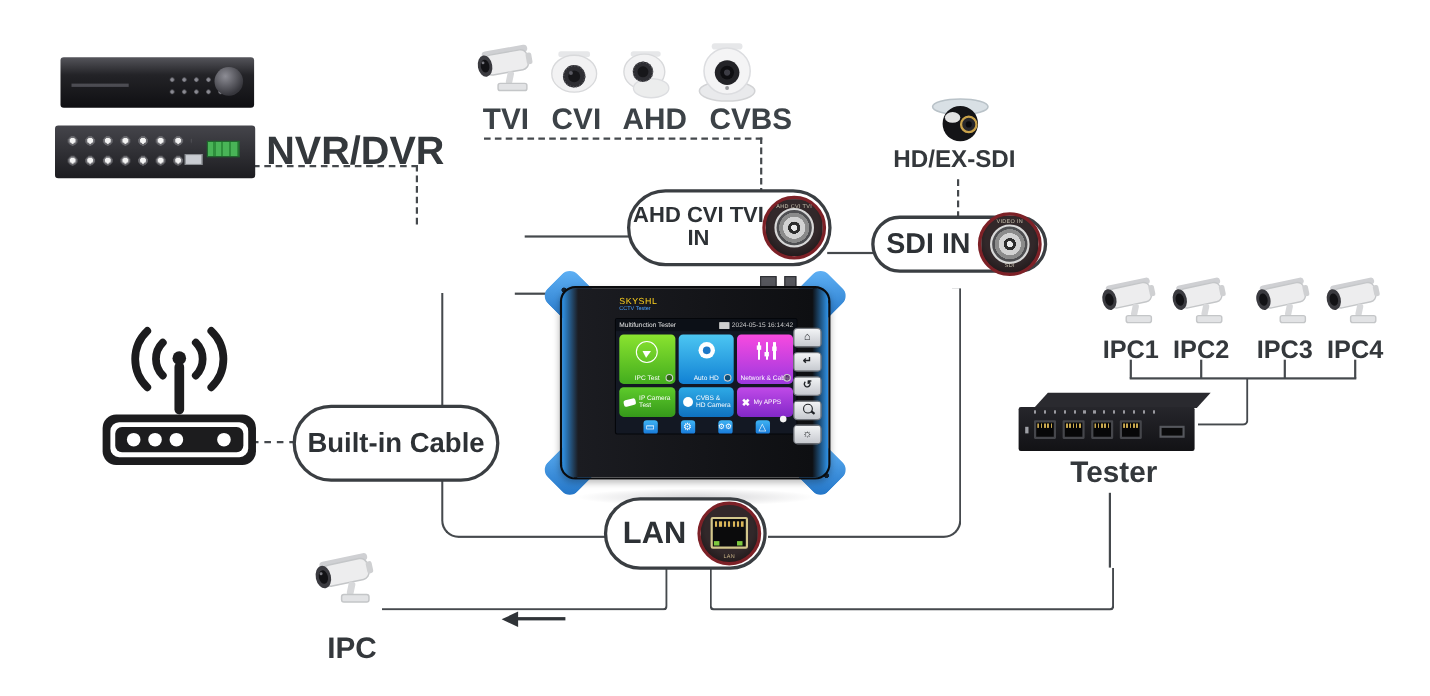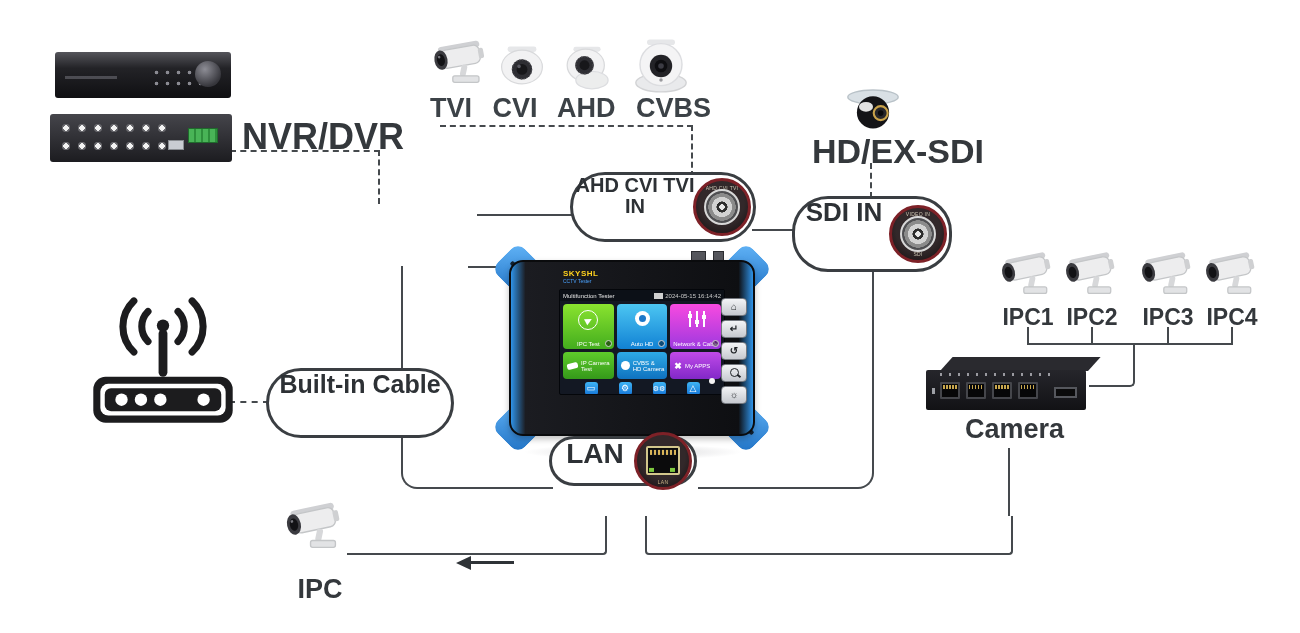--- a/index.html
+++ b/index.html
@@ -5,21 +5,21 @@
   html,body{margin:0;padding:0;background:#fff;}
   .stage{position:relative;width:1300px;height:633px;background:#fff;overflow:hidden;
          font-family:"Liberation Sans",sans-serif;color:#34383c;}
   
   .ln{position:absolute;border:0 solid #45494d;z-index:1;}
   .dash{border-style:dashed;}
   
   .biglabel{position:absolute;font-weight:bold;color:#34383c;z-index:4;white-space:nowrap;}
   
   .pill{position:absolute;background:#fff;border:3px solid #3a3e42;border-radius:36px;
-        display:flex;z-index:6;box-sizing:border-box;}
+        display:flex;align-items:center;z-index:6;box-sizing:border-box;}
   .pill .ptxt{flex:1;text-align:center;font-weight:bold;color:#2d3135;line-height:1.05;}
   .port{position:absolute;right:2px;top:50%;transform:translateY(-50%);width:58px;height:58px;
         border-radius:50%;background:radial-gradient(circle at 50% 42%,#32282a 0 55%,#120d0e 100%);
         border:3px solid #7d2127;box-sizing:border-box;z-index:2;}
   .pcap{position:absolute;width:100%;text-align:center;font-size:5px;color:#c8b387;letter-spacing:.3px;}
   .hdmi-plug{position:absolute;left:50%;top:20px;transform:translateX(-50%);width:30px;height:11px;
         background:linear-gradient(#ecc95e,#8f six);background:linear-gradient(#ecc95e,#96762c);
         clip-path:polygon(0 0,100% 0,86% 100%,14% 100%);border-radius:3px;}
   .bnc{position:absolute;left:50%;top:50%;transform:translate(-50%,-50%);width:32px;height:32px;border-radius:50%;
         background:radial-gradient(circle,#e9e9e9 0 12%,#2c2c2c 13% 24%,#d2d2d2 25% 44%,#8b8b8b 45% 60%,#4f4f52 61% 78%,#242426 79% 100%);
@@ -104,21 +104,21 @@
   .sidebtns{position:absolute;right:7px;top:36px;width:25px;z-index:4;}
   .sbtn{width:24px;height:16px;margin-bottom:4px;border-radius:4px;border:1px solid #73777e;
         background:linear-gradient(#f3f4f6,#c6c9cf);color:#1f2226;font-size:10px;line-height:15px;
         text-align:center;font-weight:bold;}
   .mag{display:inline-block;width:7px;height:7px;border:1.6px solid #1f2226;border-radius:50%;position:relative;top:1px;}
   .mag:after{content:"";position:absolute;width:4px;height:1.7px;background:#1f2226;right:-3.5px;bottom:-1px;transform:rotate(38deg);}
   .spk{position:absolute;right:38px;top:116px;width:6px;height:6px;border-radius:50%;background:#f4f4f4;z-index:4;}
   .tshadow{position:absolute;left:523px;top:444px;width:220px;height:16px;border-radius:50%;z-index:0;
         background:radial-gradient(ellipse at center,rgba(60,60,70,.22),transparent 70%);}
   .brand{position:absolute;left:52px;top:8px;z-index:4;line-height:1;}
-  .brand .b1{font-size:8px;font-weight:bold;color:#ffd21e;letter-spacing:.5px;}
+  .brand .b1{font-size:8px;font-weight:normal;color:#ffd21e;letter-spacing:.5px;}
   .brand .b2{font-size:5px;color:#4aa2ff;margin-top:1px;}
   
   .arrowhead{position:absolute;left:456px;top:556px;width:0;height:0;z-index:4;
         border-top:7px solid transparent;border-bottom:7px solid transparent;border-right:15px solid #2f3337;}
   .arrowshaft{position:absolute;left:469px;top:561px;width:45px;height:3px;background:#2f3337;z-index:4;}
 </style>
 </head>
 <body>
 
 <div class="stage">
@@ -139,51 +139,51 @@
   <div class="ln" style="left:1091px;top:327px;width:0;height:17px;border-left-width:2px;"></div>
   <div class="ln" style="left:1167px;top:327px;width:0;height:17px;border-left-width:2px;"></div>
   <div class="ln" style="left:1231px;top:327px;width:0;height:17px;border-left-width:2px;"></div>
   <div class="ln" style="left:1027px;top:343px;width:206px;height:0;border-top-width:2px;"></div>
   <div class="ln" style="left:1089px;top:344px;width:44px;height:41px;border-right-width:2px;border-bottom-width:2px;border-bottom-right-radius:5px;"></div>
 
   <div class="arrowhead"></div>
   <div class="arrowshaft"></div>
 
   <div class="biglabel" style="left:242px;top:116px;font-size:36px;">NVR/DVR</div>
-  <div class="biglabel" style="left:430px;top:93px;width:290px;text-align:left;font-size:27px;word-spacing:13px;color:#3c4247;">TVI CVI AHD CVBS</div>
-  <div class="biglabel" style="left:812px;top:132px;font-size:34px;">HD/EX-SDI</div>
-  <div class="biglabel" style="left:965px;top:414px;width:95px;text-align:center;font-size:27px;">Camera</div>
+  <div class="biglabel" style="left:430px;top:93px;width:290px;text-align:right;font-size:27px;word-spacing:13px;color:#3c4247;">TVI CVI AHD CVBS</div>
+  <div class="biglabel" style="left:812px;top:132px;font-size:22px;">HD/EX-SDI</div>
+  <div class="biglabel" style="left:965px;top:414px;width:95px;text-align:center;font-size:27px;">Tester</div>
   <div class="biglabel" style="left:285px;top:574px;width:70px;text-align:center;font-size:27px;">IPC</div>
   <div class="biglabel" style="left:993px;top:304px;width:70px;text-align:center;font-size:23px;">IPC1</div>
   <div class="biglabel" style="left:1057px;top:304px;width:70px;text-align:center;font-size:23px;">IPC2</div>
   <div class="biglabel" style="left:1133px;top:304px;width:70px;text-align:center;font-size:23px;">IPC3</div>
   <div class="biglabel" style="left:1197px;top:304px;width:70px;text-align:center;font-size:23px;">IPC4</div>
 
 
   <div class="pill" style="left:570px;top:172px;width:186px;height:70px;">
     <div class="ptxt" style="font-size:20px;padding-right:56px;">
       <div>AHD CVI TVI</div>
       <div>IN</div>
     </div>
     <div class="port">
       <div class="pcap" style="top:4px;color:#c9c3b0;">AHD CVI TVI</div>
       <div class="bnc"></div>
     </div>
   </div>
 
-  <div class="pill" style="left:792px;top:196px;width:160px;height:76px;">
+  <div class="pill" style="left:792px;top:196px;width:160px;height:52px;">
     <div class="ptxt" style="font-size:26px;padding-right:56px;">SDI IN</div>
     <div class="port">
       <div class="pcap" style="top:3px;color:#c9c3b0;">VIDEO IN</div>
       <div class="bnc"></div>
       <div class="pcap" style="bottom:3px;color:#c9c3b0;">SDI</div>
     </div>
   </div>
 
-  <div class="pill" style="left:549px;top:436px;width:148px;height:50px;">
+  <div class="pill" style="left:549px;top:452px;width:148px;height:66px;">
     <div class="ptxt" style="font-size:28px;padding-right:56px;">LAN</div>
     <div class="port">
       <div class="rj45"></div>
       <div class="pcap" style="bottom:2px;">LAN</div>
     </div>
   </div>
 
   <div class="pill" style="left:266px;top:368px;width:188px;height:70px;">
     <div class="ptxt" style="font-size:25px;">Built-in Cable</div>
   </div>

